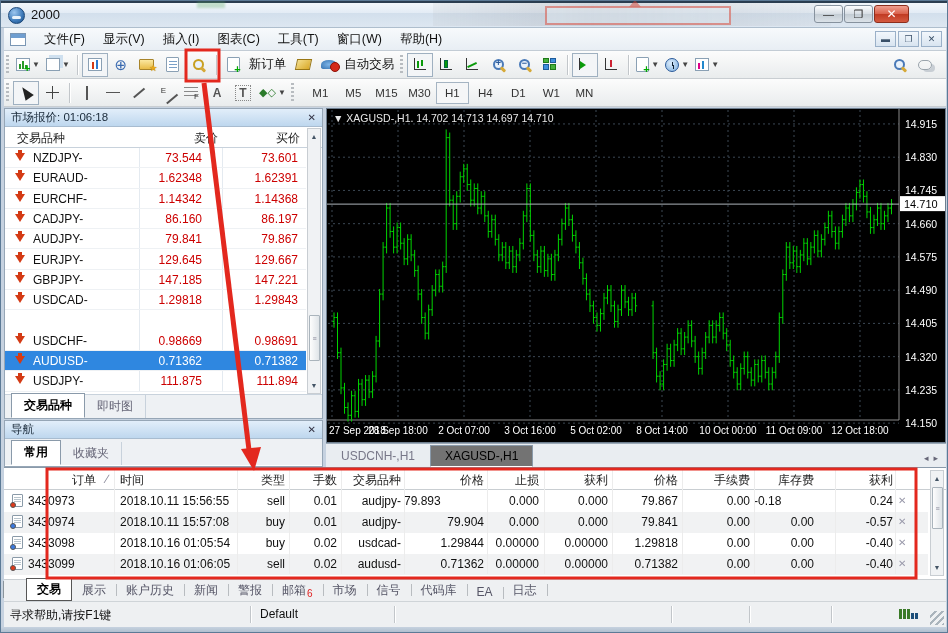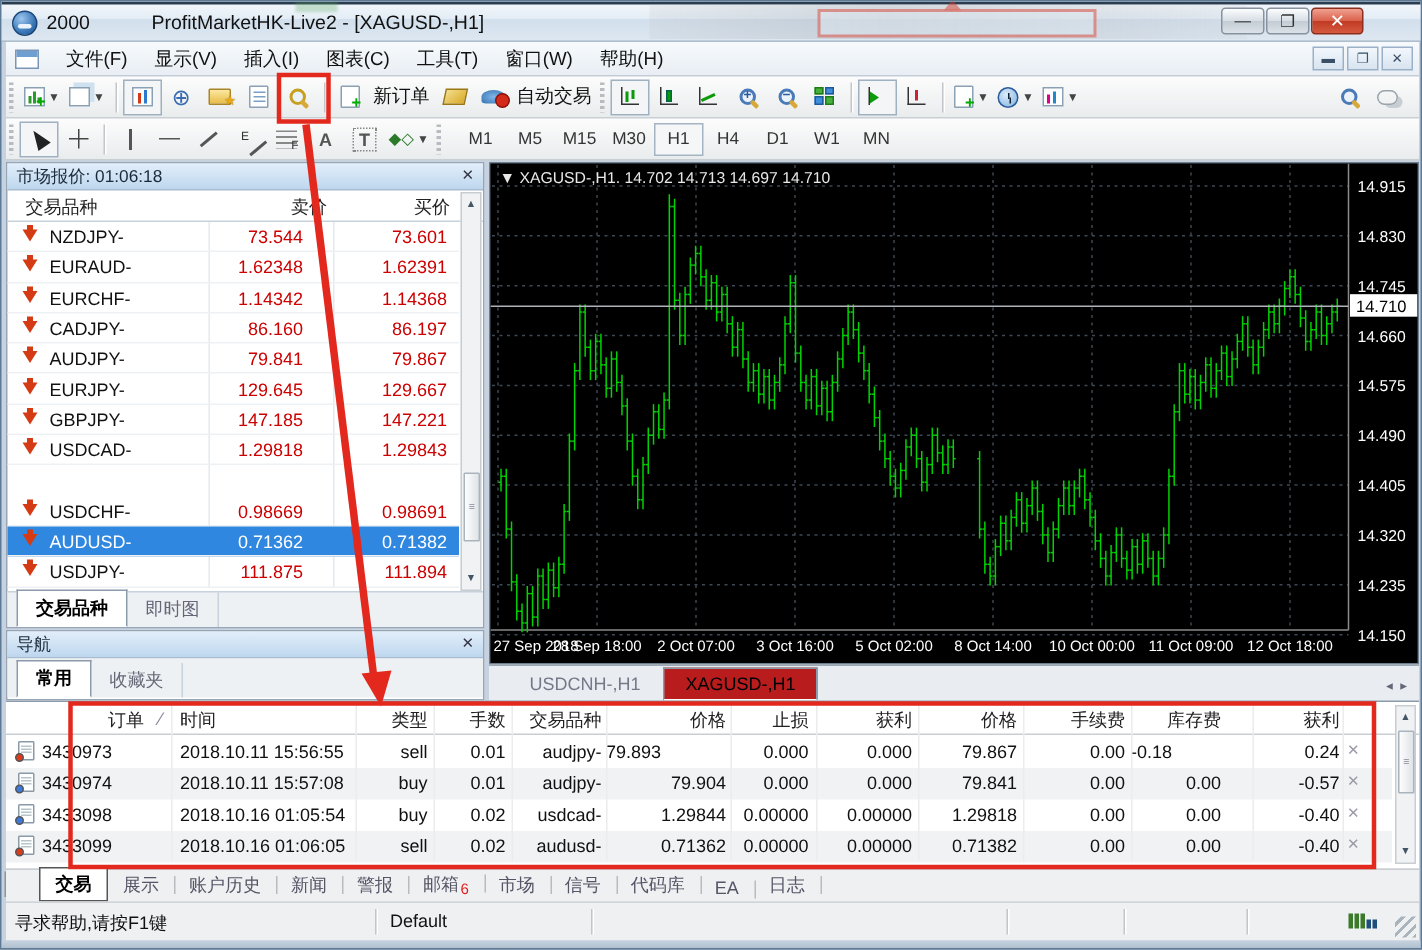--- a/index.html
+++ b/index.html
@@ -96,23 +96,23 @@
   .downarrow::after{content:"";position:absolute;left:-2px;top:-11px;width:4px;height:4px;background:#d43a14;}
   .colline{position:absolute;top:0;width:1px;background:#e4eaf0;}
   .ptabs{position:absolute;left:0;bottom:0;width:100%;height:24px;background:#eef1f4;border-top:1px solid #c8d2dc;display:flex;align-items:flex-end;padding-left:6px;font-size:12px;}
   .ptab{padding:3px 12px;color:#667;border-right:1px solid #c8d2dc;}
   .ptab.active{background:#fff;border:1px solid #8a9aaa;border-bottom:1px solid #fff;color:#000;font-weight:bold;}
   .sbar{position:absolute;background:#f0f2f4;border:1px solid #c8cdd2;}
   .sbar .ar{position:absolute;left:0;width:100%;height:15px;display:flex;align-items:center;justify-content:center;font-size:7px;color:#456;}
   .sthumb{position:absolute;left:1px;width:11px;background:linear-gradient(90deg,#fdfdfd,#dfe4e8);border:1px solid #aab4bc;border-radius:1px;display:flex;align-items:center;justify-content:center;font-size:7px;color:#889;}
   
   .chartwin{position:absolute;left:325px;top:107px;width:620px;height:335px;background:#000;border:1px solid #6e7e8e;}
-  .charttabs{position:absolute;left:325px;top:442px;width:620px;height:24px;background:#e9edf1;border-top:1px solid #9aa8b6;display:flex;align-items:flex-end;padding-left:12px;font-size:12px;}
+  .charttabs{position:absolute;left:325px;top:442px;width:620px;height:24px;background:#e9edf1;border-top:1px solid #9aa8b6;display:flex;align-items:flex-end;font-size:12px;}
   .ctab{padding:3px 14px;color:#778;border:1px solid transparent;}
-  .ctab.active{background:#b91c1c;border:1px solid #8a9aaa;border-bottom-color:#fff;color:#000;}
+  .ctab.active{background:#737373;border:1px solid #8a9aaa;border-bottom-color:#fff;color:#000;}
   .ctab-arrows{margin-left:auto;margin-right:8px;color:#667;font-size:9px;padding-bottom:4px;}
   
   .terminal{position:absolute;left:3px;top:466px;width:942px;height:112px;background:#fff;border-top:1px solid #8a9aaa;}
   .thead{position:absolute;left:0;top:0;width:100%;height:22px;border-bottom:1px solid #c9ced2;}
   .thc{position:absolute;top:4px;font-size:12px;color:#222;}
   .trow{position:absolute;left:0;width:924px;height:21px;font-size:12px;color:#111;}
   .trow.alt{background:#f1f2f3;}
   .tcell{position:absolute;top:3px;}
   .docicon{position:absolute;left:8px;top:3px;width:11px;height:13px;background:#fff;border:1px solid #8a9aa8;border-radius:1px;}
   .docicon::before{content:"";position:absolute;left:1px;top:2px;width:7px;height:1px;background:#b8c4cc;box-shadow:0 2px 0 #b8c4cc,0 4px 0 #b8c4cc;}
@@ -141,21 +141,20 @@
 </style>
 </head>
 <body>
 
 <div class="screen">
 
   <div class="titlebar">
     <div class="topedge"></div>
     <div class="appicon"></div>
     <span class="t-left">2000</span>
-    <span class="t-main">ProfitMarketHK-Live2 - [XAGUSD-,H1]</span>
     <div class="greensmudge"></div>
     <div class="artifact">
       <div class="redtip"></div>
         <div class="redghost"></div>
     </div>
     <div class="winbtn" style="right:106px;width:29px;">—</div>
     <div class="winbtn" style="right:76px;width:29px;">❐</div>
     <div class="winbtn close" style="right:40px;width:35px;">✕</div>
   </div>
 

